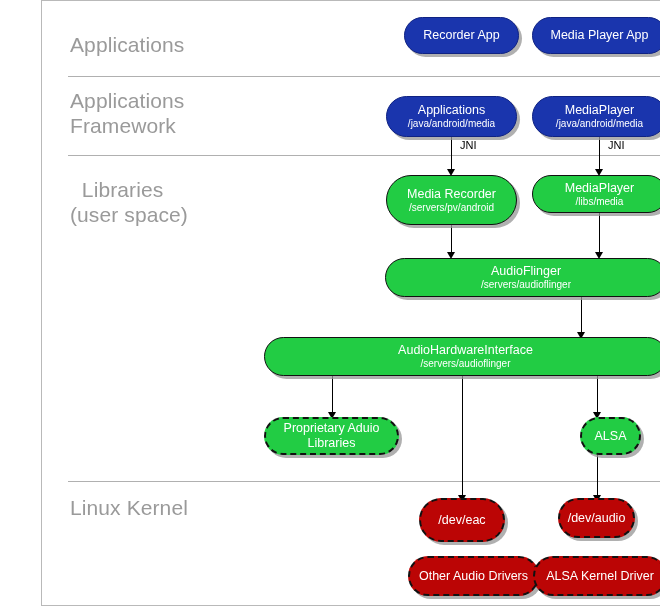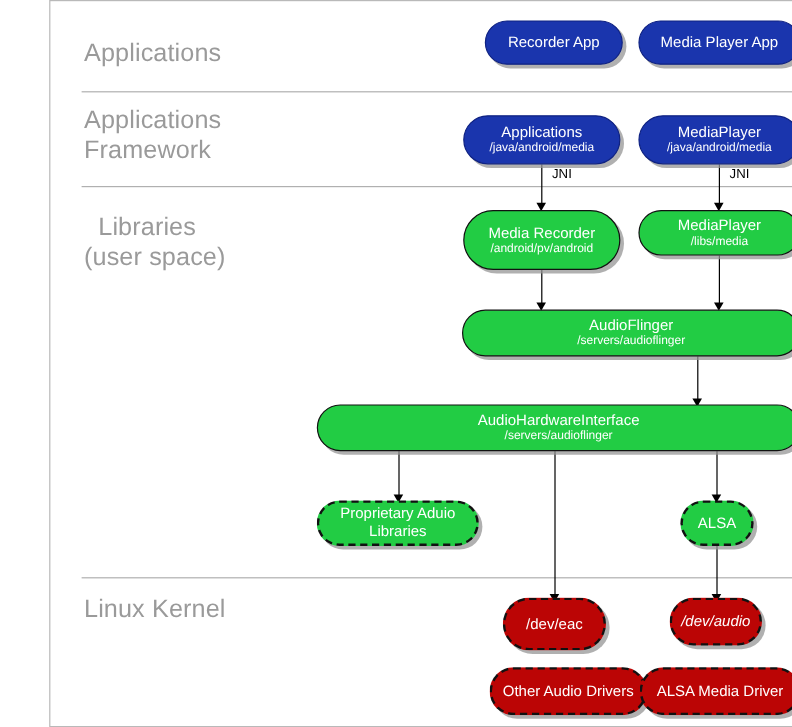--- a/index.html
+++ b/index.html
@@ -150,21 +150,21 @@
     <span class="sub">/java/android/media</span>
   </div>
 
   <div class="node blue" style="left:490px; top:95px; width:135px; height:41px;">
     <span class="title">MediaPlayer</span>
     <span class="sub">/java/android/media</span>
   </div>
 
   <div class="node green" style="left:344px; top:174px; width:131px; height:50px;">
     <span class="title">Media Recorder</span>
-    <span class="sub">/android/pv/android</span>
+    <span class="sub">/servers/pv/android</span>
   </div>
 
   <div class="node green" style="left:490px; top:174px; width:135px; height:38px;">
     <span class="title">MediaPlayer</span>
     <span class="sub">/libs/media</span>
   </div>
 
   <div class="node green" style="left:343px; top:257px; width:282px; height:39px;">
     <span class="title">AudioFlinger</span>
     <span class="sub">/servers/audioflinger</span>
@@ -173,33 +173,33 @@
   <div class="node green" style="left:222px; top:336px; width:403px; height:39px;">
     <span class="title">AudioHardwareInterface</span>
     <span class="sub">/servers/audioflinger</span>
   </div>
 
   <div class="node green dashed" style="left:222px; top:416px; width:135px; height:38px;">
     <span class="title">Proprietary Aduio</span>
     <span class="title">Libraries</span>
   </div>
 
-  <div class="node green dashed" style="left:525px; top:416px; width:61px; height:38px;">
+  <div class="node green dashed" style="left:538px; top:416px; width:61px; height:38px;">
     <span class="title">ALSA</span>
   </div>
 
   <div class="node red" style="left:377px; top:497px; width:86px; height:44px;">
     <span class="title">/dev/eac</span>
   </div>
 
-  <div class="node red" style="left:516px; top:497px; width:77px; height:40px;font-style:italic;">
+  <div class="node red" style="left:516px; top:497px; width:77px; height:40px;">
     <span class="title">/dev/audio</span>
   </div>
 
   <div class="node red" style="left:366px; top:555px; width:131px; height:40px;">
     <span class="title">Other Audio Drivers</span>
   </div>
 
   <div class="node red" style="left:491px; top:555px; width:134px; height:40px;">
-    <span class="title">ALSA Media Driver</span>
+    <span class="title">ALSA Kernel Driver</span>
   </div>
 
 </div>
 
 </body></html>

